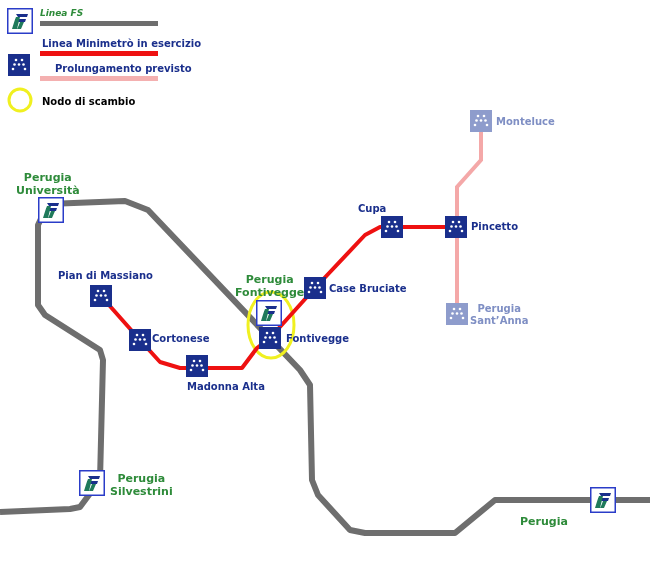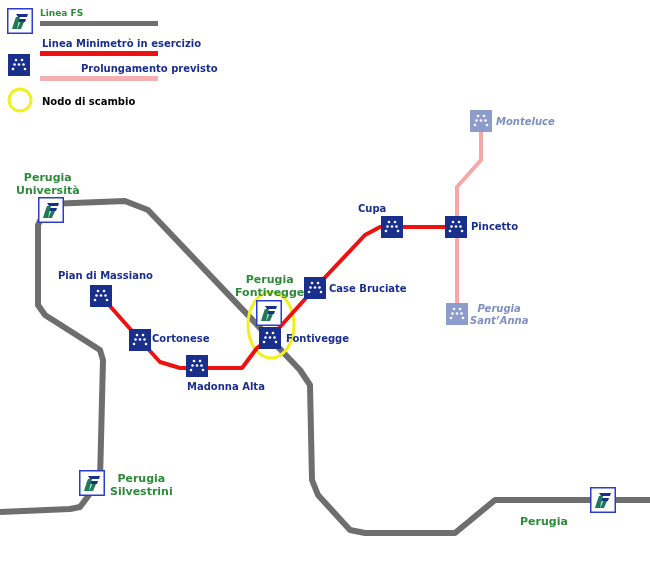--- a/index.html
+++ b/index.html
@@ -1,22 +1,22 @@
 <!DOCTYPE html>
 <html><head>
 <meta charset="utf-8">
 <style>
   html, body { margin:0; padding:0; background:#ffffff; }
   body { width:650px; height:585px; position:relative; overflow:hidden; font-family:"DejaVu Sans", sans-serif; }
   #map { position:absolute; left:0; top:0; width:650px; height:585px; }
   .lbl { position:absolute; font-weight:bold; font-size:10px; line-height:12px; white-space:nowrap; }
   .lbl-green { color:#2e8b3a; font-size:11px; line-height:13px; text-align:center; }
   .lbl-blue { color:#1a2f8c; }
-  .lbl-pink { color:#7f8fc4; text-align:center;font-style:italic; }
-  .leg-green { color:#2e8b3a; font-size:9px; }
+  .lbl-pink { color:#7f8fc4; text-align:center; }
+  .leg-green { color:#2e8b3a; font-size:9px;font-style:italic; }
   .leg-blue { color:#1a2f8c; font-size:10px; }
   .leg-black { color:#000; font-size:10px; }
 </style>
 </head>
 <body>
 
 <svg id="map" viewBox="0 0 650 585" xmlns="http://www.w3.org/2000/svg">
   <defs>
     <g id="fs-logo">
       <rect x="0.75" y="0.75" width="24.5" height="24.5" fill="#fff" stroke="#2a3cc8" stroke-width="1.5"></rect>
@@ -64,21 +64,21 @@
   <use href="#mm-logo" x="304" y="277" style="color:#1a2f8c"></use>
   <use href="#mm-logo" x="381" y="216" style="color:#1a2f8c"></use>
   <use href="#mm-logo" x="445" y="216" style="color:#1a2f8c"></use>
 
   <use href="#mm-logo" x="470" y="110" style="color:#8e9ccc"></use>
   <use href="#mm-logo" x="446" y="303" style="color:#8e9ccc"></use>
 </svg>
 
 <div class="lbl leg-green" style="left:40px;top:7px;">Linea FS</div>
 <div class="lbl leg-blue" style="left:42px;top:38px;">Linea Minimetrò in esercizio</div>
-<div class="lbl leg-blue" style="left:50px;top:63px;padding-left:31px;">Prolungamento previsto</div>
+<div class="lbl leg-blue" style="left:24px;top:63px;padding-left:31px;">Prolungamento previsto</div>
 <div class="lbl leg-black" style="left:42px;top:96px;">Nodo di scambio</div>
 
 <div class="lbl lbl-green" style="left:16px;top:171px;">
   <div>Perugia</div>
   <div>Università</div>
 </div>
 <div class="lbl lbl-green" style="left:235px;top:273px;">
   <div>Perugia</div>
   <div>Fontivegge</div>
 </div>

